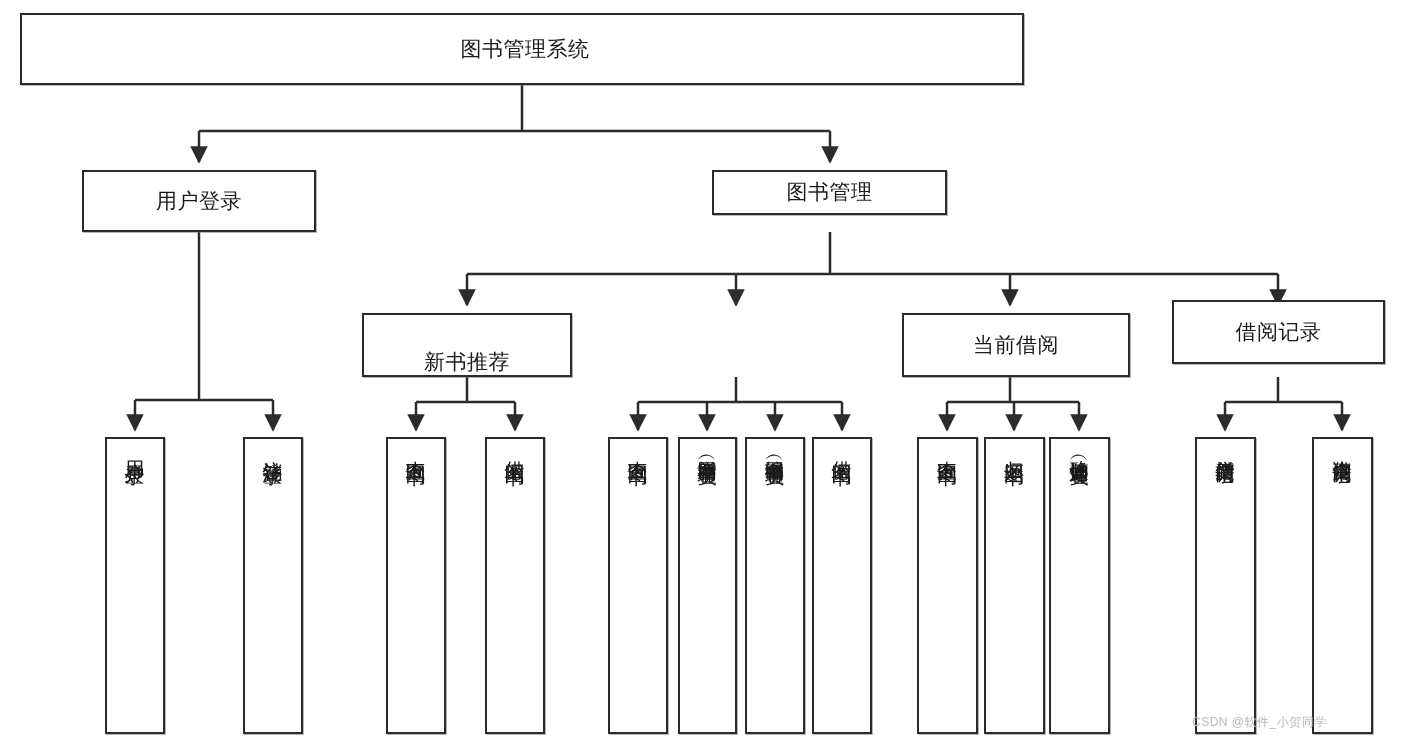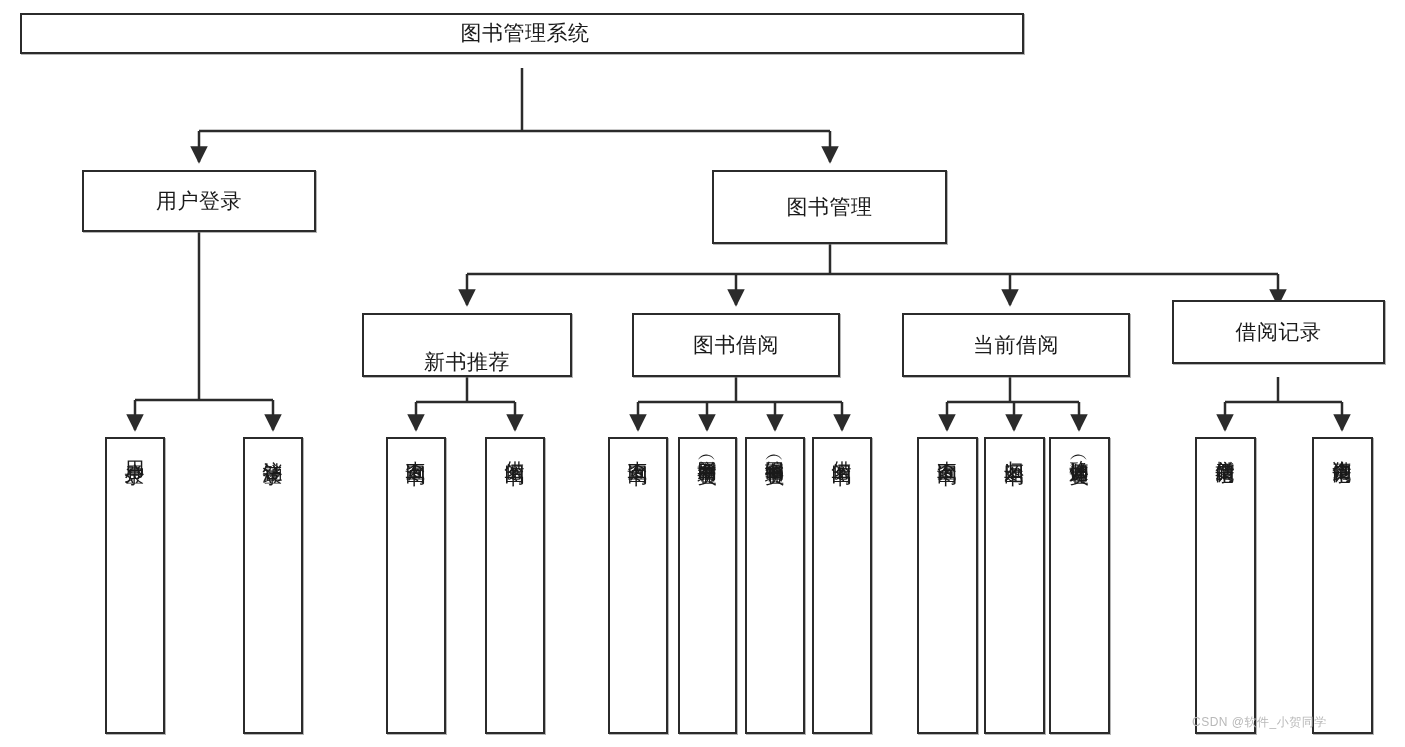--- a/index.html
+++ b/index.html
@@ -125,37 +125,34 @@
       <path d="M 1014 402 L 1014 430" marker-end="url(#arrow)"></path>
       <path d="M 1079 402 L 1079 430" marker-end="url(#arrow)"></path>
 
       <path d="M 1278 377 L 1278 402"></path>
       <path d="M 1225 402 L 1342 402"></path>
       <path d="M 1225 402 L 1225 430" marker-end="url(#arrow)"></path>
       <path d="M 1342 402 L 1342 430" marker-end="url(#arrow)"></path>
     </g>
   </svg>
 
-  <div class="node root horizontal" style="left:20px; top:13px; width:1004px; height:41px;padding-left:6px;">
+  <div class="node root horizontal" style="left:20px; top:13px; width:1004px; height:72px;padding-left:6px;">
     <span class="node-label">图书管理系统</span>
   </div>
 
   <div class="node horizontal" style="left:82px; top:170px; width:234px; height:62px;">
     <span class="node-label">用户登录</span>
   </div>
-  <div class="node horizontal" style="left:712px; top:170px; width:235px; height:74px;">
+  <div class="node horizontal" style="left:712px; top:170px; width:235px; height:45px;">
     <span class="node-label">图书管理</span>
   </div>
 
   <div class="node horizontal" style="left:362px; top:313px; width:210px; height:64px;align-items:flex-end;">
     <span class="node-label">新书推荐</span>
   </div>
-  <div class="node horizontal" style="left:632px; top:313px; width:208px; height:64px;">
-    <span class="node-label">图书借阅</span>
-  </div>
   <div class="node horizontal" style="left:902px; top:313px; width:228px; height:64px;">
     <span class="node-label">当前借阅</span>
   </div>
   <div class="node horizontal" style="left:1172px; top:300px; width:213px; height:64px;">
     <span class="node-label">借阅记录</span>
   </div>
 
   <div class="node vertical" style="left:105px; top:437px; width:60px; height:297px;">
     <span class="node-label">用户登录</span>
   </div>

